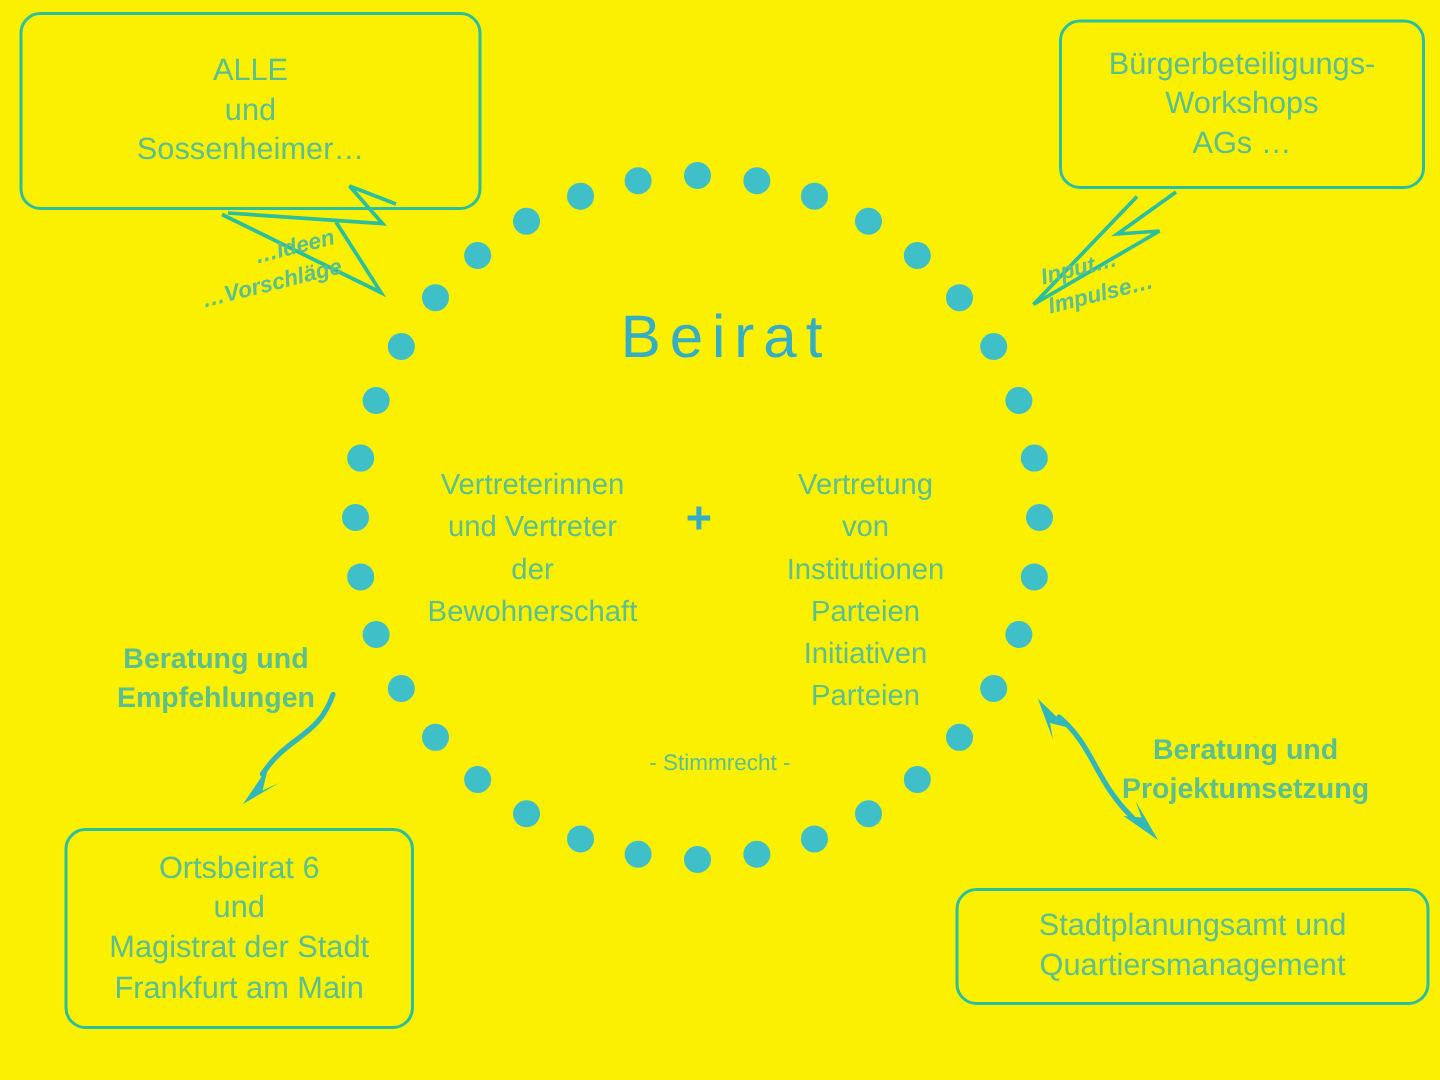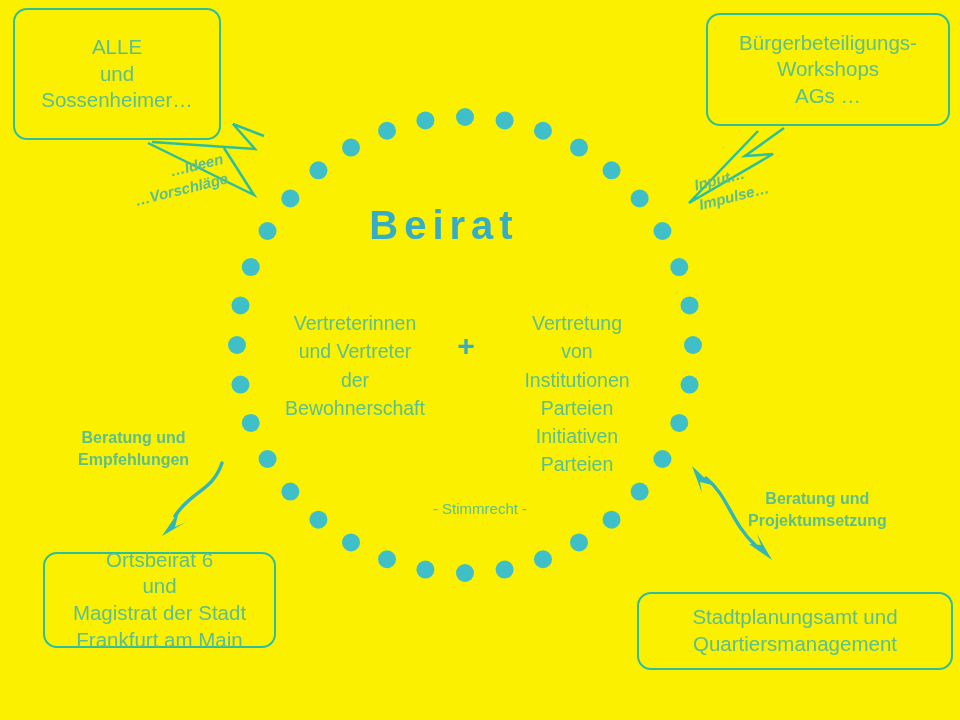--- a/index.html
+++ b/index.html
@@ -35,29 +35,29 @@
     text-align: center;
     line-height: 1.30;
     display: flex;
     align-items: center;
     justify-content: center;
   }
   .bubble .txt { width: 100%; }
   .bubble .line { display: block; white-space: nowrap; }
 
   #bubble-citizens {
-    left: 13px; top: 8px; width: 208px; height: 132px;
+    left: 13px; top: 8px; width: 308px; height: 132px;
     font-size: 20.5px;
   }
   #bubble-workshops {
     left: 706px; top: 13px; width: 244px; height: 113px;
     font-size: 20.5px;
   }
   #box-ortsbeirat {
-    left: 43px; top: 552px; width: 233px; height: 96px;
+    left: 43px; top: 552px; width: 233px; height: 134px;
     font-size: 20.5px;
   }
   #box-stadtplanung {
     left: 637px; top: 592px; width: 316px; height: 78px;
     font-size: 20.5px;
   }
 
   
   .tail-note {
     position: absolute;
@@ -78,38 +78,39 @@
     left: 692px; top: 176px;
     transform: rotate(-14deg);
     transform-origin: left top;
     text-align: left;
   }
 
   
   .arrow-label {
     position: absolute;
     color: #5BBF8F;
-    font-size: 16px;
+    font-size: 19px;
     font-weight: bold;
     line-height: 1.35;
     white-space: nowrap;
     text-align: center;
   }
   #label-beratung-empfehlungen { left: 78px; top: 427px; }
   #label-beratung-projekt      { left: 748px; top: 488px; }
 
   
   #circle-title {
     position: absolute;
     left: 0; top: 203px; width: 888px;
     text-align: center;
     color: #35ADC4;
     font-size: 40px;
-    font-weight: bold;
+    font-weight: normal;
     letter-spacing: 6px;
+    padding-left: 40px;
   }
   #col-left {
     position: absolute;
     left: 262px; top: 309px; width: 186px;
     text-align: center;
     color: #5BBF8F;
     font-size: 19.5px;
     line-height: 1.45;
   }
   #col-right {

